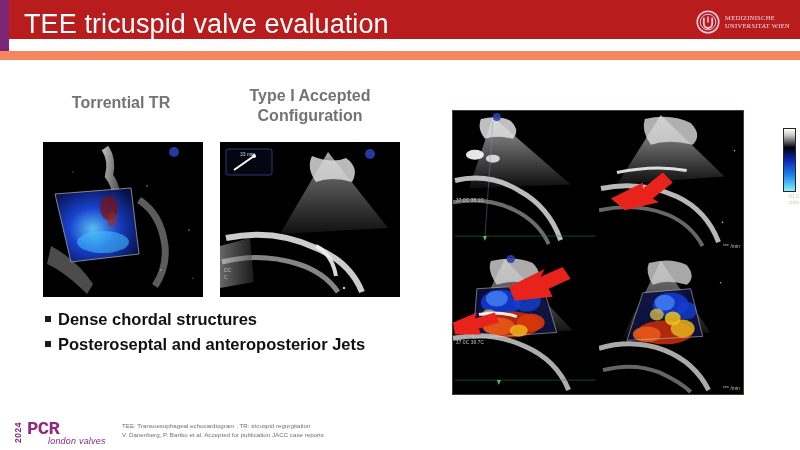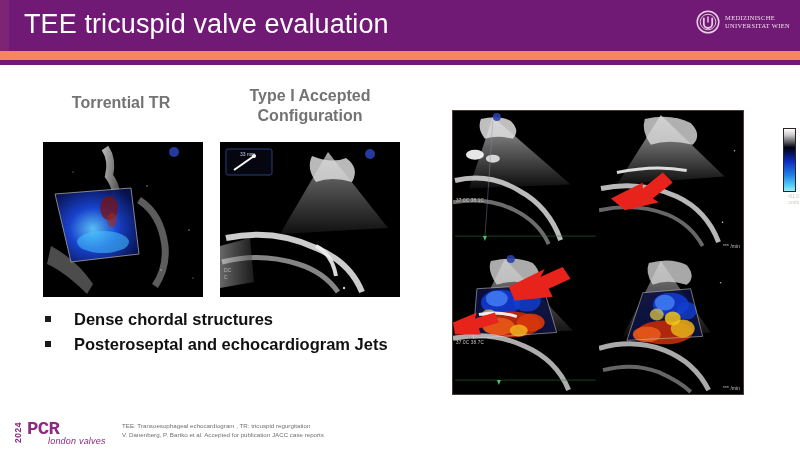--- a/index.html
+++ b/index.html
@@ -4,22 +4,22 @@
 <style>
   html,body{margin:0;padding:0;}
   body{
     width:800px;height:450px;overflow:hidden;
     background:#ffffff;
     font-family:"Liberation Sans",sans-serif;
     position:relative;
   }
   
   #header-bar{
-    position:absolute;left:0;top:0;width:800px;height:65px;
-    background:#701a75;
+    position:absolute;left:0;top:0;width:800px;height:39px;
+    background:#b91c1c;
   }
   #header-left-strip{
     position:absolute;left:0;top:0;width:9px;height:51px;
     background:#7e2474;
   }
   #header-title{
     position:absolute;left:24px;top:9px;
     font-size:27px;color:#ffffff;font-weight:400;
     letter-spacing:.1px;white-space:nowrap;
   }
@@ -49,21 +49,21 @@
 
   .echo{
     position:absolute;background:#000000;overflow:hidden;
   }
   #echo-left{left:43px;top:142px;width:160px;height:155px;}
   #echo-right{left:220px;top:142px;width:180px;height:155px;}
 
   
   #bullets{position:absolute;left:45px;top:308px;width:400px;}
   .bullet-row{
-    display:flex;align-items:flex-start;gap:23px;
+    display:flex;align-items:flex-start;gap:7px;
     font-size:16.5px;font-weight:bold;color:#111111;
     line-height:23px;margin-bottom:2px;
   }
   .bullet-mark{
     width:6px;height:6px;background:#1a1a1a;margin-top:8px;flex:0 0 auto;
   }
   
   #panel-grid{
     position:absolute;left:452px;top:110px;width:292px;height:285px;
     background:#000000;border:1px solid #4a3b36;box-sizing:border-box;
@@ -203,21 +203,21 @@
   </svg>
 </div>
 
 <div id="bullets">
   <div class="bullet-row">
     <span class="bullet-mark"></span>
     <span>Dense chordal structures</span>
   </div>
   <div class="bullet-row">
     <span class="bullet-mark"></span>
-    <span>Posteroseptal and echocardiogram Jets</span>
+    <span>Posteroseptal and anteroposterior Jets</span>
   </div>
 </div>
 
 <div id="panel-grid">
 
   <div class="panel">
     <svg viewBox="0 0 145 142" width="100%" height="100%" preserveAspectRatio="none">
       <defs>
         <linearGradient id="g_tl" x1="0" y1="0" x2="0" y2="1">
           <stop offset="0%" stop-color="#d2d2d2"></stop>

